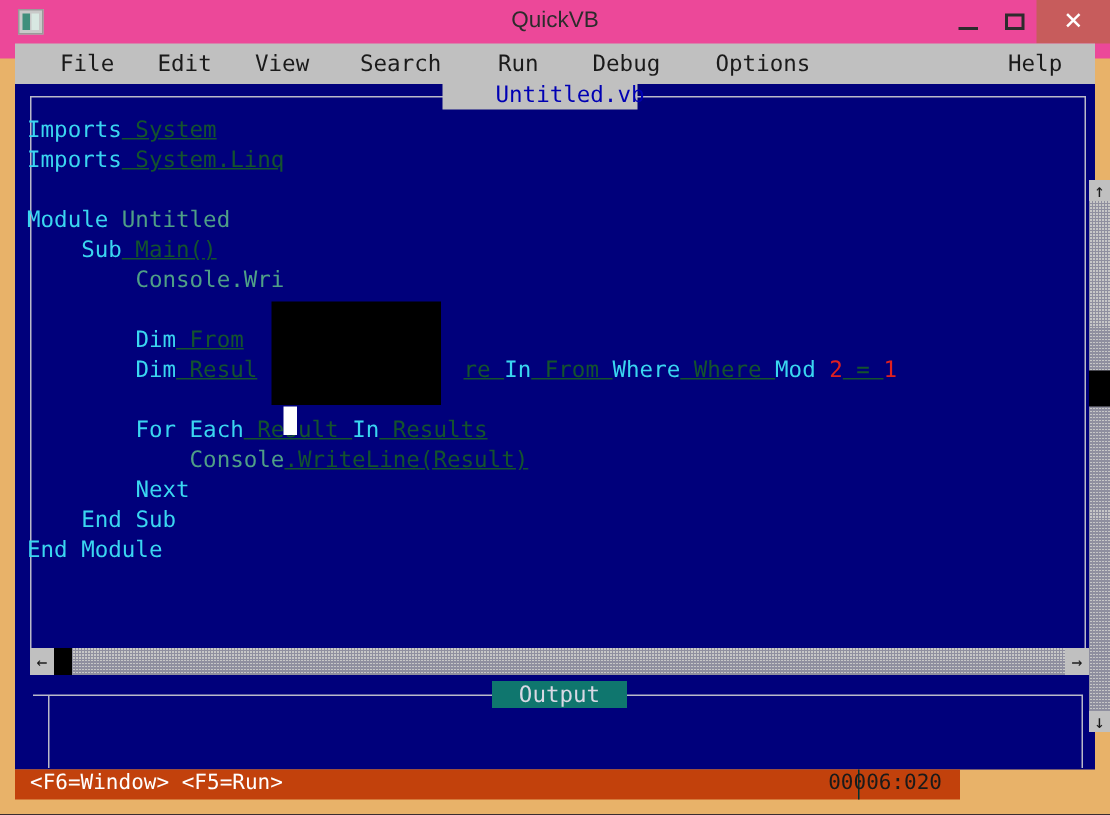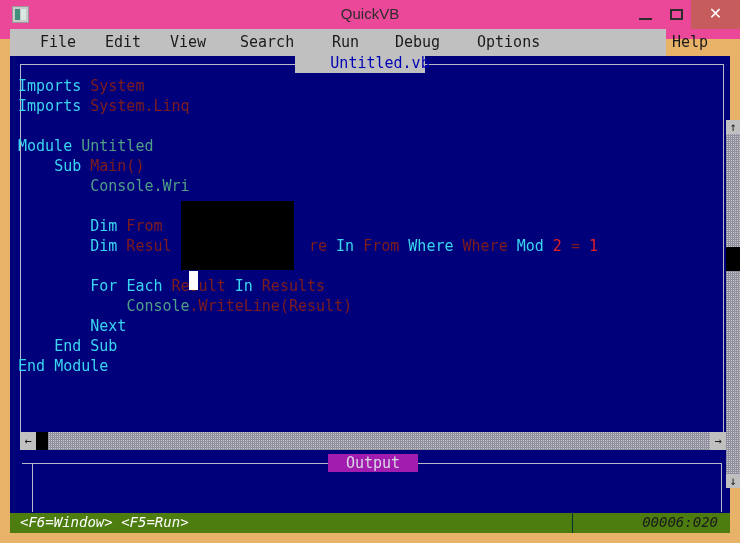--- a/index.html
+++ b/index.html
@@ -85,21 +85,21 @@
     text-align: center;
     font-family: "Liberation Sans", sans-serif;
     font-size: 16px;
     color: #ffffff;
   }
 
   
   #menubar {
     position: absolute;
     left: 10px; top: 29px;
-    width: 656px;
+    width: 720px;
     height: 27px;
     background: #c0c0c0;
   }
   .menu-item {
     position: absolute;
     top: 4px;
     height: 20px;
     font-family: "DejaVu Sans Mono", "Liberation Mono", monospace;
     font-size: 15px;
     color: #1a1a1a;
@@ -152,21 +152,21 @@
   }
   .cl {
     position: absolute;
     left: 0;
     height: 20px;
     font-size: 15px;
     white-space: pre;
     line-height: 20px;
   }
   .k  { color: #3ad6f0; }   
-  .id { color: #7f1d1d; }   
+  .id { color: #14532d; text-decoration: underline; }   
   .ty { color: #4f9f86; }   
   .nm { color: #e02020; }   
   .pl { color: #c8c8c8; }   
 
   
   #cursor-block {
     position: absolute;
     left: 189px; top: 271px;
     width: 9px; height: 19px;
     background: #ffffff;
@@ -281,40 +281,39 @@
     width: 700px; height: 1px;
     background: #b9b9c9;
   }
   #output-label {
     position: absolute;
     left: 318px; top: 398px;
     width: 90px;
     text-align: center;
     font-size: 15px;
     color: #d8d8e4;
-    background: #a21caf;
+    background: #0f766e;
     z-index: 3;
   }
   #output-box {
     position: absolute;
     left: 22px; top: 408px;
     width: 690px;
     height: 48px;
     border-left: 1px solid #b9b9c9;
     border-right: 1px solid #b9b9c9;
     box-sizing: border-box;
   }
 
   
   #statusbar {
     position: absolute;
     left: 10px; top: 513px;
-    width: 720px; height: 20px;
-    background: #4d7c0f;
-    font-style: italic;
+    width: 630px; height: 20px;
+    background: #c2410c;
   }
   #status-left {
     position: absolute;
     left: 10px; top: 1px;
     font-size: 14px;
     color: #ffffff;
     white-space: pre;
   }
   #status-div {
     position: absolute;

